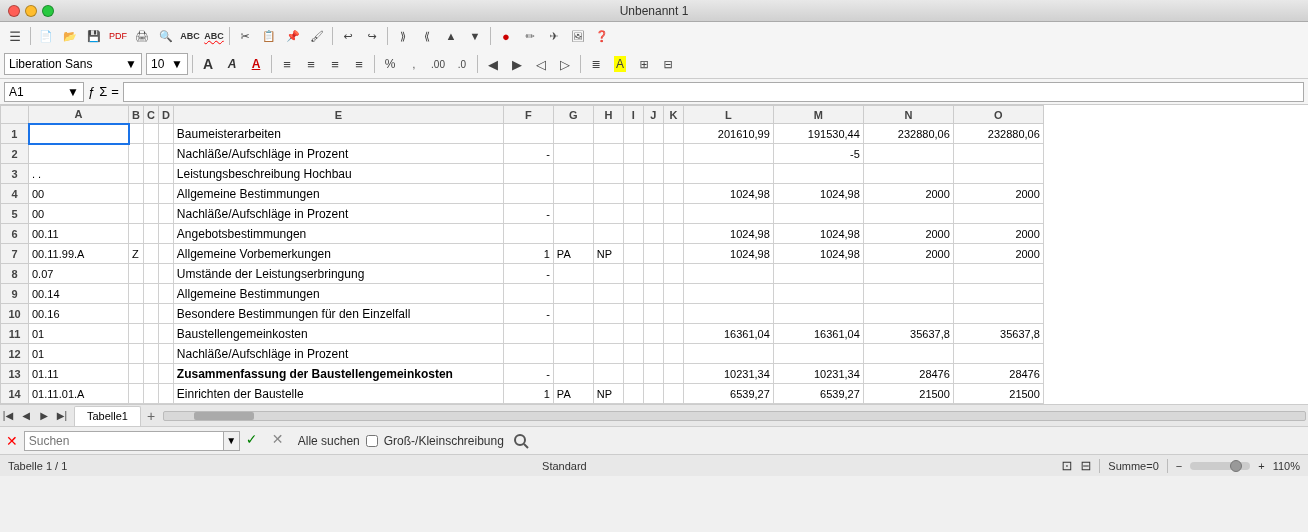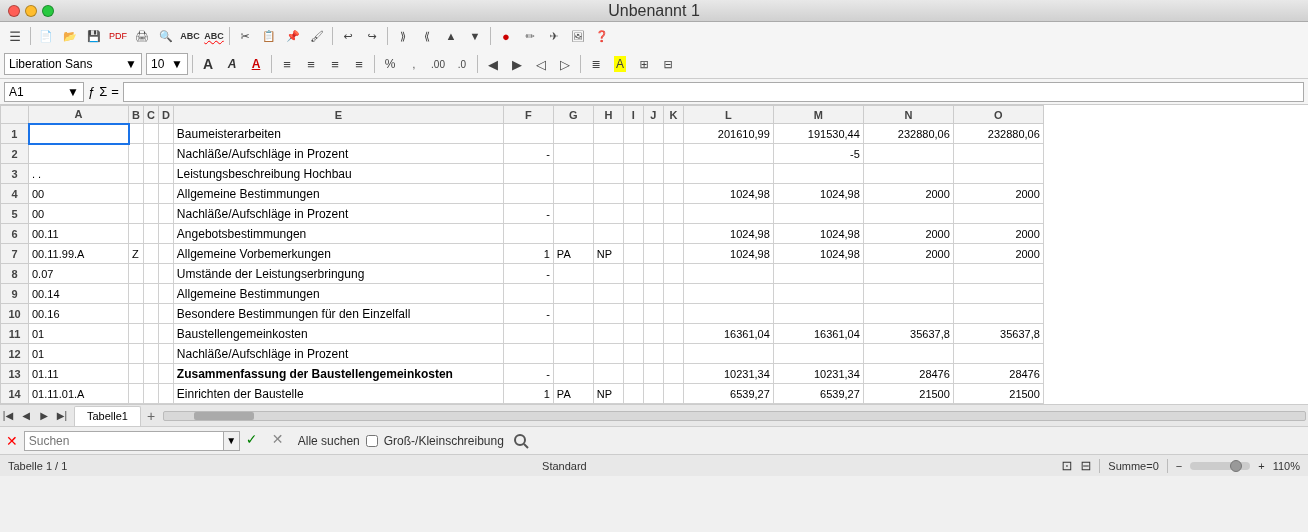--- a/index.html
+++ b/index.html
@@ -30,21 +30,21 @@
       gap: 5px;
     }
     .tb-btn {
       width: 12px; height: 12px;
       border-radius: 50%;
       border: 1px solid rgba(0,0,0,0.3);
     }
     .tb-close { background: #ff5f57; }
     .tb-min { background: #ffbd2e; }
     .tb-max { background: #28c940; }
-    .title-text { font-size: 16px; color: #333; }
+    .title-text { font-size: 12px; color: #333; }
 
     
     .toolbar-area {
       background: #f5f5f5;
       border-bottom: 1px solid #ccc;
     }
     .toolbar-row {
       display: flex;
       align-items: center;
       padding: 2px 4px;

